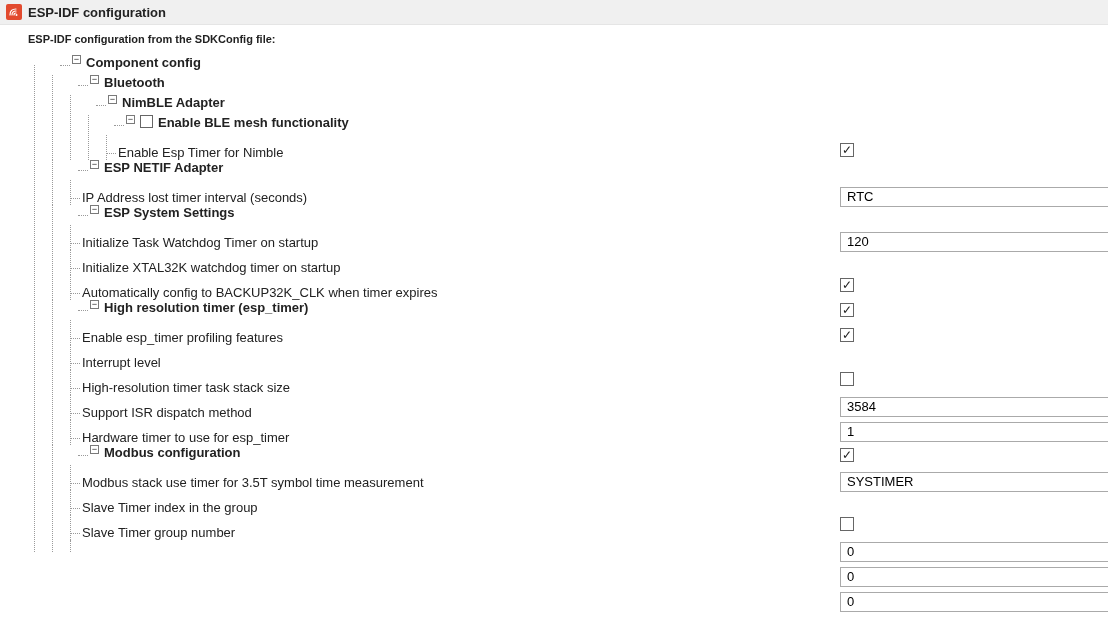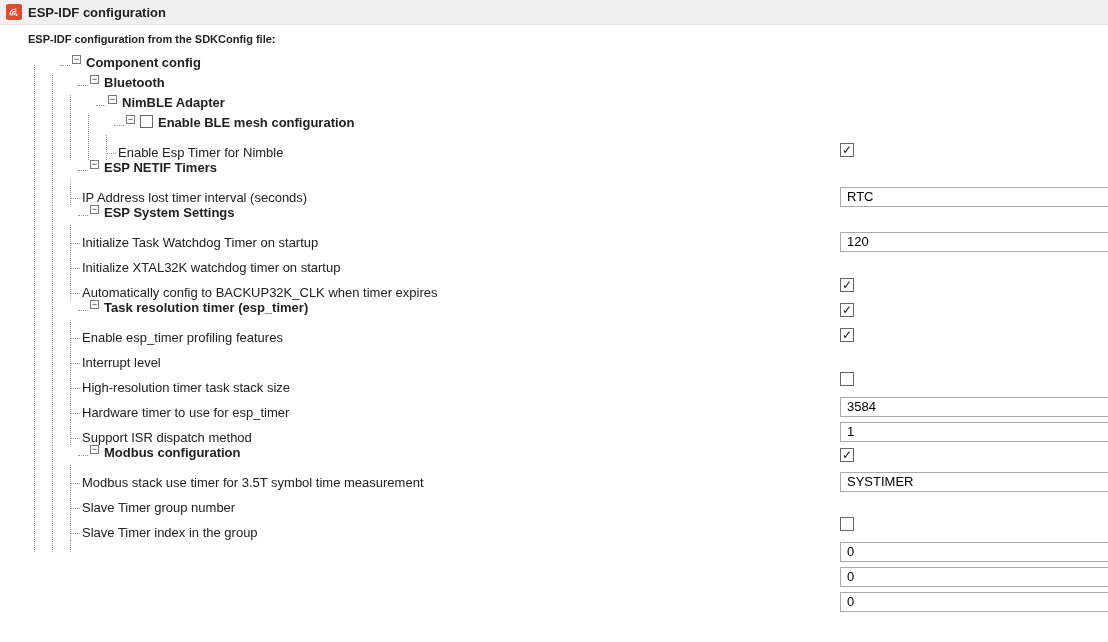--- a/index.html
+++ b/index.html
@@ -174,42 +174,42 @@
           <div class="node">
             <div class="row">
               <span class="toggle"></span>
               <span class="label bold">NimBLE Adapter</span>
             </div>
             <div class="children">
               <div class="node">
                 <div class="row">
                   <span class="toggle"></span>
                   <span class="inline-checkbox"></span>
-                  <span class="label bold">Enable BLE mesh configuration</span>
+                  <span class="label bold">Enable BLE mesh functionality</span>
                 </div>
                 <div class="children">
                   <div class="node">
                     <div class="leaf-row">
                       <div class="label-cell">
                         <span class="label">Enable Esp Timer for Nimble</span>
                       </div>
                     </div>
                   </div>
                 </div>
               </div>
             </div>
           </div>
         </div>
       </div>
 
 
       <div class="node">
         <div class="row">
           <span class="toggle"></span>
-          <span class="label bold">ESP NETIF Timers</span>
+          <span class="label bold">ESP NETIF Adapter</span>
         </div>
         <div class="children">
           <div class="node">
             <div class="leaf-row">
               <div class="label-cell">
                 <span class="label">IP Address lost timer interval (seconds)</span>
               </div>
             </div>
           </div>
         </div>
@@ -241,21 +241,21 @@
                   <span class="label">Automatically config to BACKUP32K_CLK when timer expires</span>
                 </div>
               </div>
           </div>
         </div>
       </div>
 
       <div class="node">
         <div class="row">
           <span class="toggle"></span>
-          <span class="label bold">Task resolution timer (esp_timer)</span>
+          <span class="label bold">High resolution timer (esp_timer)</span>
         </div>
         <div class="children">
           <div class="node">
               <div class="leaf-row">
                 <div class="label-cell">
                   <span class="label">Enable esp_timer profiling features</span>
                 </div>
               </div>
             </div>
           <div class="node">
@@ -268,58 +268,58 @@
           <div class="node">
               <div class="leaf-row">
                 <div class="label-cell">
                   <span class="label">High-resolution timer task stack size</span>
                 </div>
               </div>
             </div>
           <div class="node">
               <div class="leaf-row">
                 <div class="label-cell">
+                  <span class="label">Support ISR dispatch method</span>
+                </div>
+              </div>
+            </div>
+          <div class="node">
+              <div class="leaf-row">
+                <div class="label-cell">
                   <span class="label">Hardware timer to use for esp_timer</span>
                 </div>
               </div>
             </div>
-          <div class="node">
-              <div class="leaf-row">
-                <div class="label-cell">
-                  <span class="label">Support ISR dispatch method</span>
-                </div>
-              </div>
-            </div>
         </div>
       </div>
 
       <div class="node">
         <div class="row">
           <span class="toggle"></span>
           <span class="label bold">Modbus configuration</span>
         </div>
         <div class="children">
           <div class="node">
               <div class="leaf-row">
                 <div class="label-cell">
                   <span class="label">Modbus stack use timer for 3.5T symbol time measurement</span>
                 </div>
               </div>
             </div>
           <div class="node">
               <div class="leaf-row">
                 <div class="label-cell">
+                  <span class="label">Slave Timer index in the group</span>
+                </div>
+              </div>
+            </div>
+          <div class="node">
+              <div class="leaf-row">
+                <div class="label-cell">
                   <span class="label">Slave Timer group number</span>
-                </div>
-              </div>
-            </div>
-          <div class="node">
-              <div class="leaf-row">
-                <div class="label-cell">
-                  <span class="label">Slave Timer index in the group</span>
                 </div>
               </div>
             </div>
           <div class="node cut-bottom">
               <div class="leaf-row">
                 <div class="label-cell">
                   <span class="label"></span>
                 </div>
               </div>
             </div>

